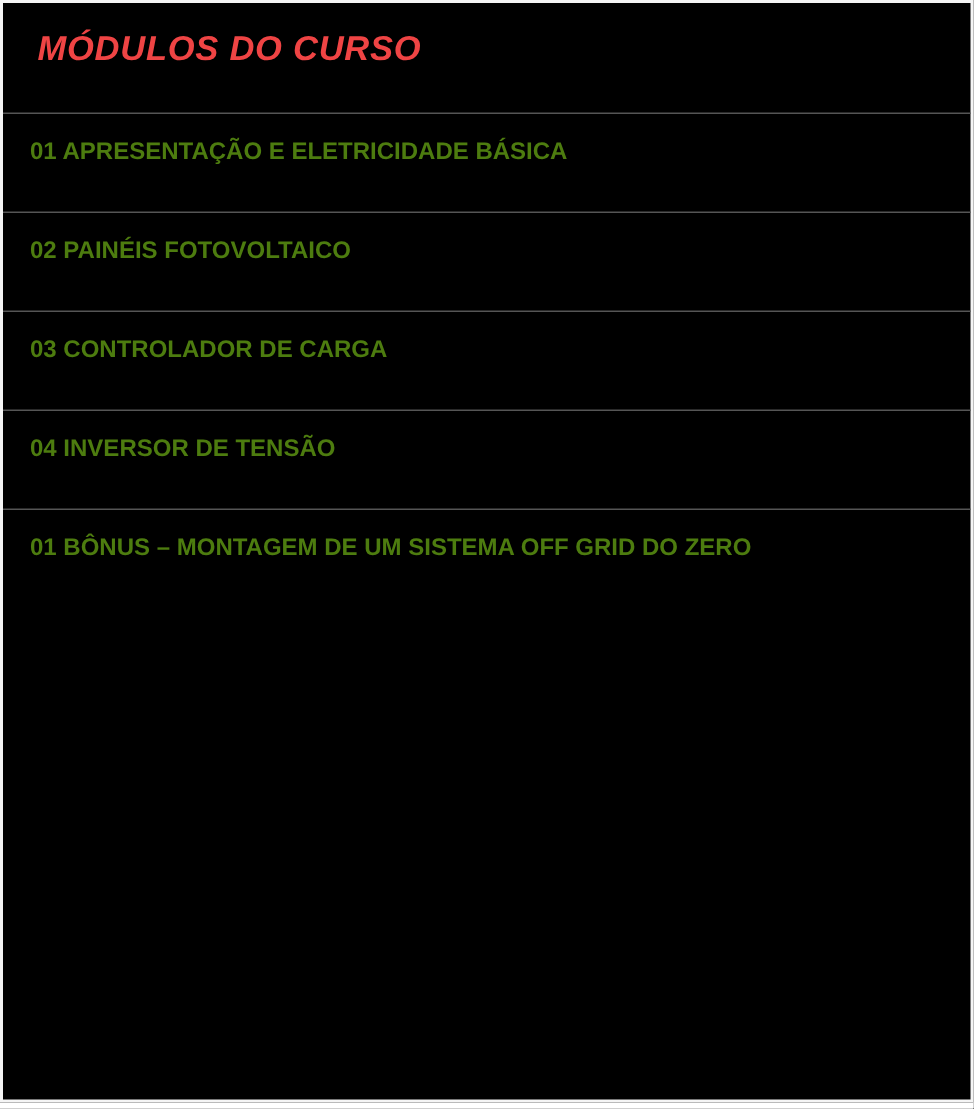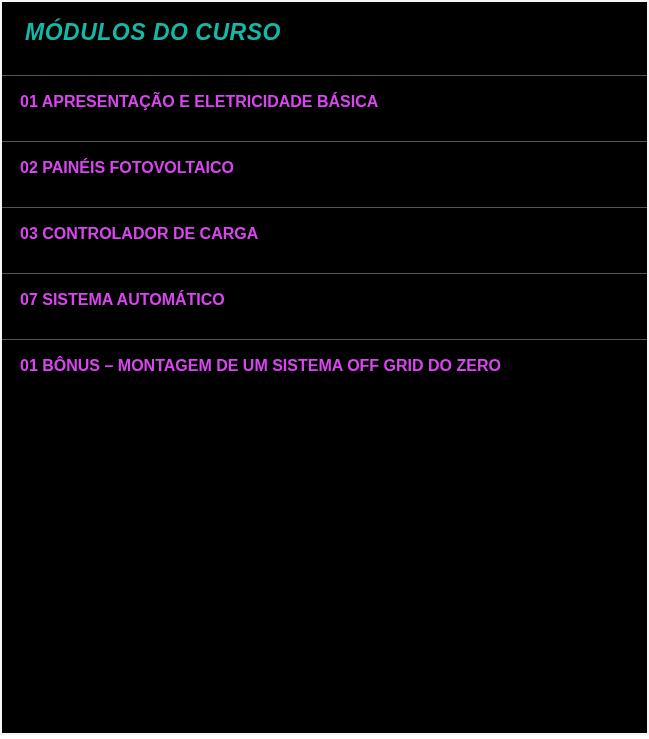--- a/index.html
+++ b/index.html
@@ -21,21 +21,21 @@
     box-sizing: border-box;
     background: #000000;
     border: 2px solid #f5f5f5;
   }
   .panel-header {
     box-sizing: border-box;
     min-height: 73px;
     padding: 17px 10px 0 23px;
   }
   .panel-title {
-    color: #14b8a6;
+    color: #ef4444;
     font-size: 23px;
     font-weight: bold;
     font-style: italic;
     letter-spacing: 0.5px;
     white-space: nowrap;
   }
   .module-row {
     box-sizing: border-box;
     min-height: 66px;
     border-top: 1px solid #555555;
@@ -44,21 +44,21 @@
     font-size: 16px;
     font-weight: bold;
     line-height: 35px;
     text-indent: 16px;
     cursor: default;
   }
   .module-row.tall {
     min-height: 130px;
   }
   .row-label {
-    color: #d946ef;
+    color: #4d7c0f;
   }
 </style>
 </head>
 <body>
 
 <div class="page">
   <div class="modules-panel">
 
     <div class="panel-header">
       <span class="panel-title">MÓDULOS DO CURSO</span>
@@ -69,26 +69,26 @@
     </div>
 
     <div class="module-row">
       <span class="row-label">02 PAINÉIS FOTOVOLTAICO</span>
     </div>
 
     <div class="module-row">
       <span class="row-label">03 CONTROLADOR DE CARGA</span>
     </div>
 
+    <div class="module-row">
+      <span class="row-label">04 INVERSOR DE TENSÃO</span>
+    </div>
 
 
 
-    <div class="module-row">
-      <span class="row-label">07 SISTEMA AUTOMÁTICO</span>
-    </div>
 
     <div class="module-row">
       <span class="row-label">01 BÔNUS – MONTAGEM DE UM SISTEMA OFF GRID DO ZERO</span>
     </div>
 
 
   </div>
 </div>
 
 </body></html>

